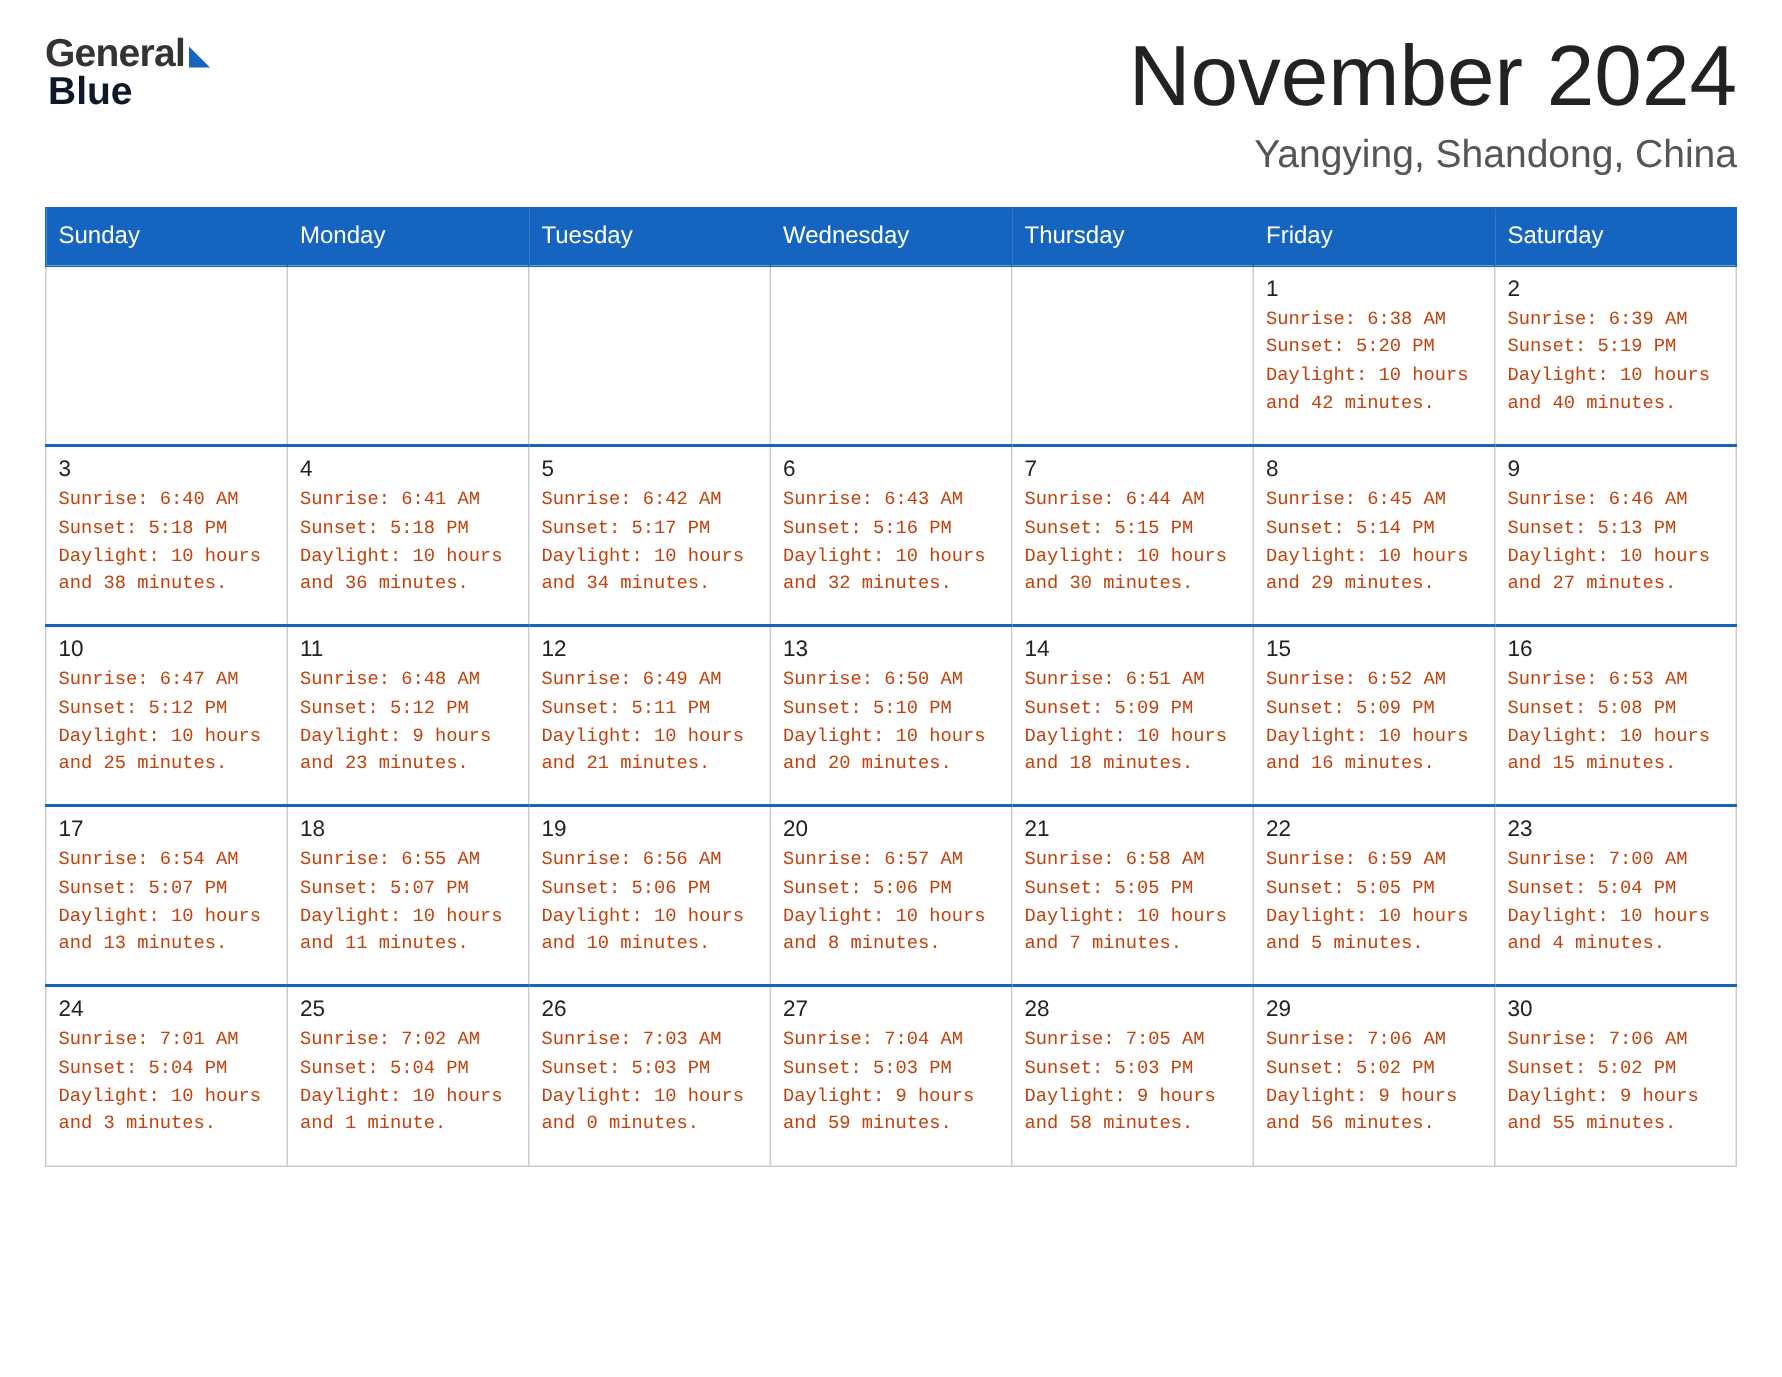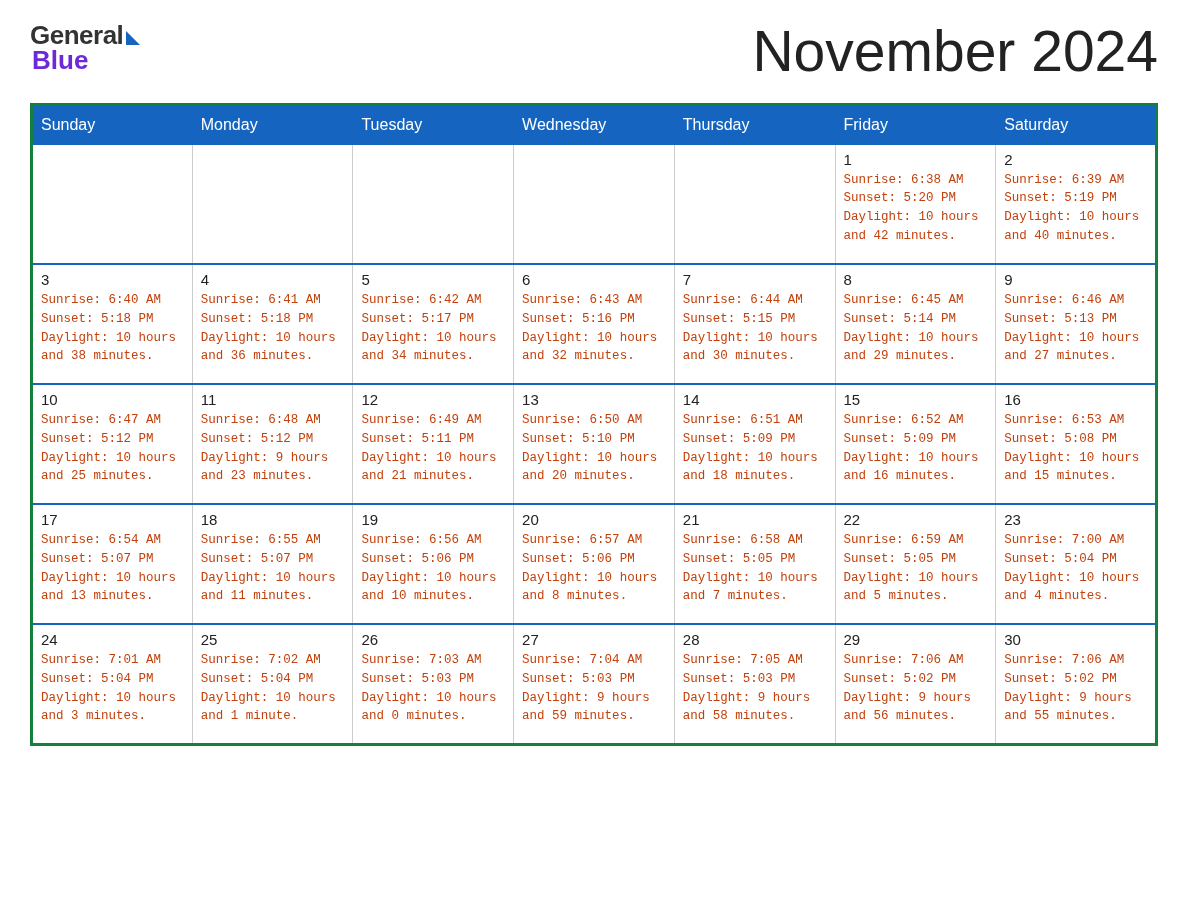--- a/index.html
+++ b/index.html
@@ -37,21 +37,21 @@
       height: 0;
       border-left: 14px solid #1565c0;
       border-top: 14px solid transparent;
       border-bottom: 0px solid transparent;
       margin-left: 3px;
       margin-top: 4px;
     }
     .logo-bottom {
       font-size: 26px;
       font-weight: bold;
-      color: #6d28d9;
+      color: #0f172a;
       margin-top: -6px;
       padding-left: 2px;
     }
     .title-area {
       text-align: right;
     }
     .month-title {
       font-size: 57px;
       font-weight: 300;
       color: #222;
@@ -59,21 +59,21 @@
     }
     .location-title {
       font-size: 26px;
       color: #555;
       font-weight: normal;
       margin-top: 4px;
     }
     .calendar {
       width: 100%;
       border-collapse: collapse;
-      border: 3px solid #15803d;
+      border: 1px solid #15803d;
     }
     .calendar th {
       background-color: #1565c0;
       color: #fff;
       padding: 10px 8px;
       font-size: 16px;
       font-weight: normal;
       text-align: left;
       border: 1px solid #1565c0;
     }
@@ -115,20 +115,21 @@
 <div class="header">
   <div class="logo">
     <div class="logo-top">
       <span class="logo-general">General</span>
       <div class="logo-triangle"></div>
     </div>
     <div class="logo-bottom">Blue</div>
   </div>
   <div class="title-area">
     <div class="month-title">November 2024</div>
+    <div class="location-title">Yangying, Shandong, China</div>
   </div>
 </div>
 
 <table class="calendar">
   <thead>
     <tr>
     <th>Sunday</th>
         <th>Monday</th>
         <th>Tuesday</th>
         <th>Wednesday</th>

